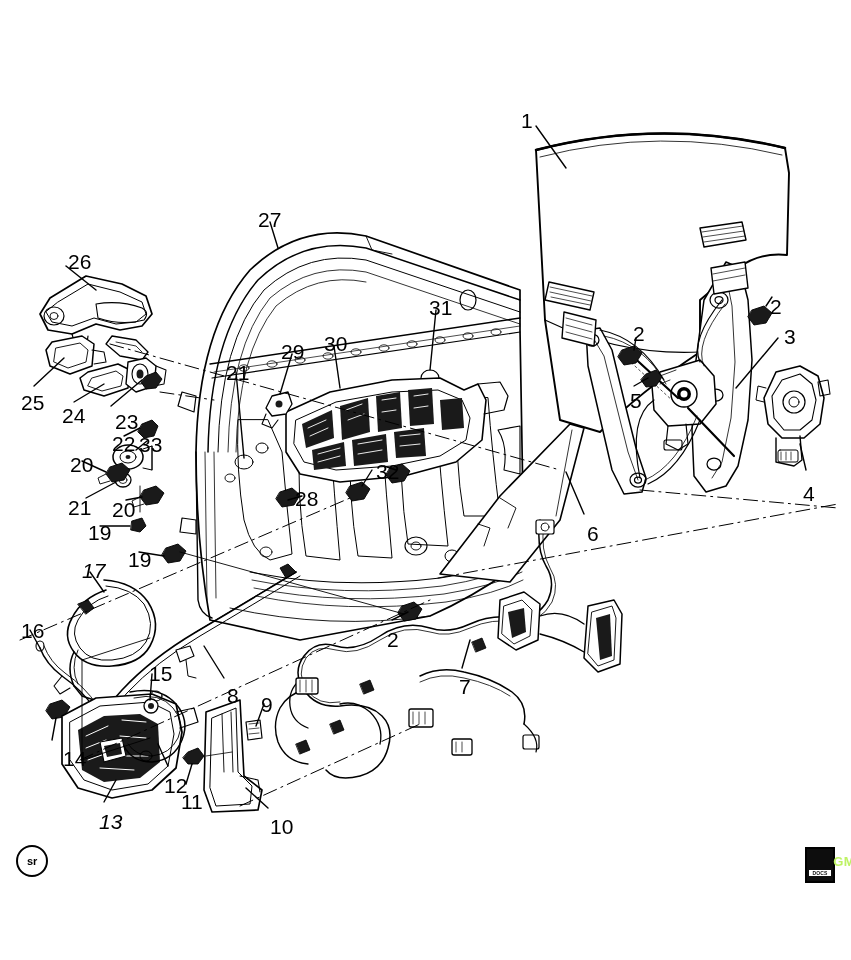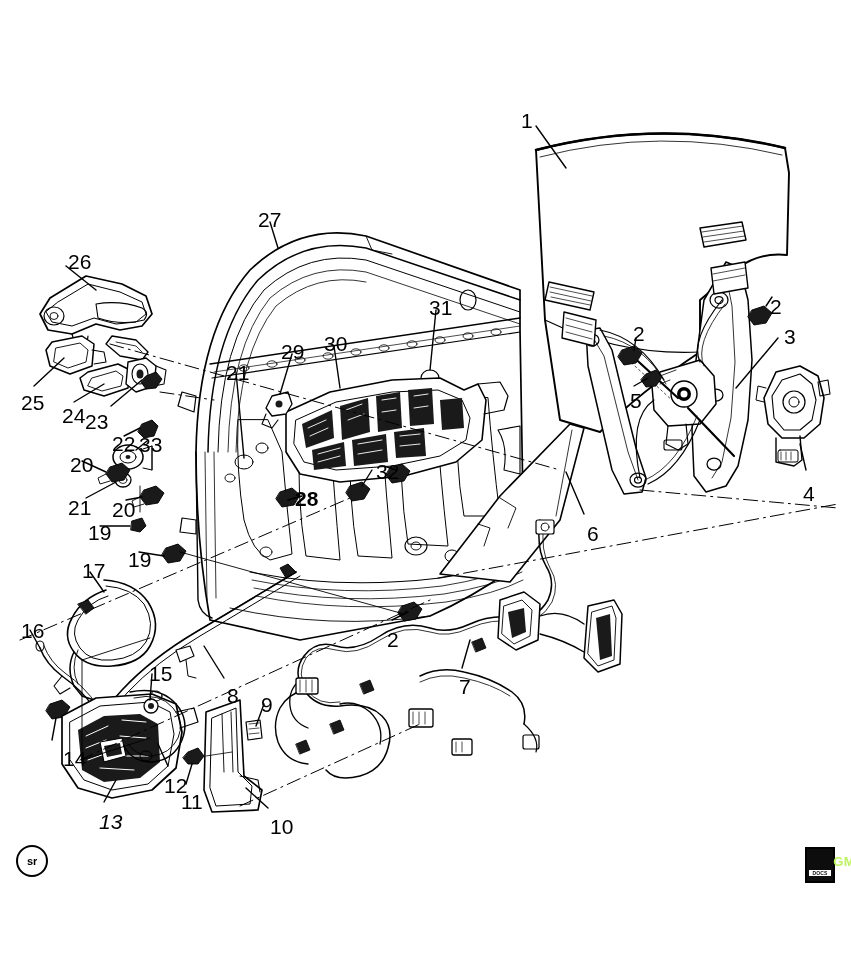--- a/index.html
+++ b/index.html
@@ -487,35 +487,35 @@
   <div class="callout" style="left:459px;top:676px;">7</div>
   <div class="callout" style="left:227px;top:685px;">8</div>
   <div class="callout" style="left:261px;top:694px;">9</div>
   <div class="callout" style="left:270px;top:816px;">10</div>
   <div class="callout" style="left:181px;top:791px;">11</div>
   <div class="callout" style="left:164px;top:775px;">12</div>
   <div class="callout" style="left:99px;top:811px;font-style:italic;">13</div>
   <div class="callout" style="left:45px;top:748px;margin-left:18px;">14</div>
   <div class="callout" style="left:149px;top:663px;">15</div>
   <div class="callout" style="left:21px;top:620px;">16</div>
-  <div class="callout" style="left:82px;top:560px;">17</div>
+  <div class="callout" style="left:82px;top:560px;font-style:italic;">17</div>
   <div class="callout" style="left:128px;top:549px;">19</div>
   <div class="callout" style="left:88px;top:522px;">19</div>
   <div class="callout" style="left:70px;top:454px;">20</div>
   <div class="callout" style="left:68px;top:497px;">21</div>
   <div class="callout" style="left:112px;top:499px;">20</div>
   <div class="callout" style="left:112px;top:433px;">22</div>
   <div class="callout" style="left:139px;top:434px;">33</div>
-  <div class="callout" style="left:85px;top:411px;text-align:right;">23</div>
+  <div class="callout" style="left:115px;top:411px;text-align:right;">23</div>
   <div class="callout" style="left:62px;top:405px;">24</div>
   <div class="callout" style="left:21px;top:392px;">25</div>
   <div class="callout" style="left:68px;top:251px;">26</div>
   <div class="callout" style="left:258px;top:209px;">27</div>
   <div class="callout" style="left:226px;top:362px;">21</div>
-  <div class="callout" style="left:295px;top:488px;font-weight:bold;">28</div>
+  <div class="callout" style="left:295px;top:488px;">28</div>
   <div class="callout" style="left:281px;top:341px;">29</div>
   <div class="callout" style="left:324px;top:333px;">30</div>
   <div class="callout" style="left:429px;top:297px;">31</div>
   <div class="callout" style="left:376px;top:461px;">32</div>
 
   <div id="sr-mark">sr</div>
 
   <div id="gm-logo">
     <span class="gm-word">GM</span>
     <span class="gm-sub">DOCS</span>

